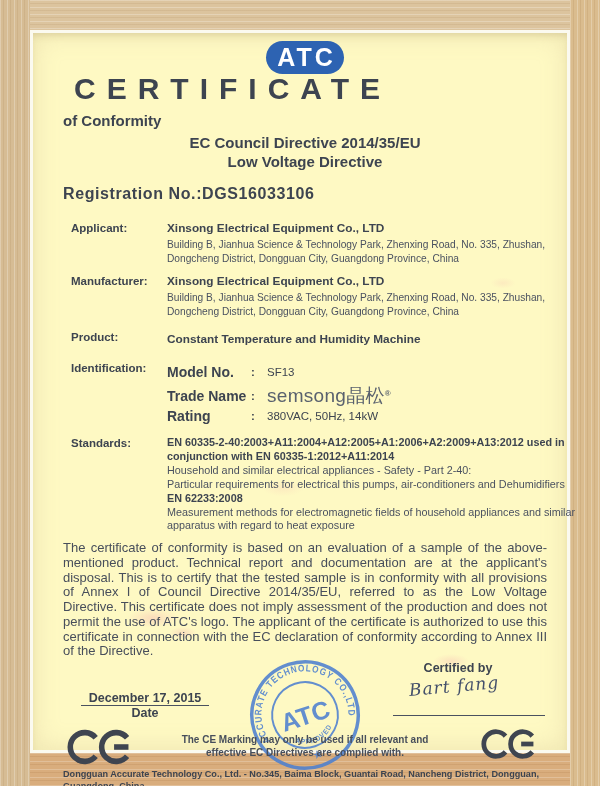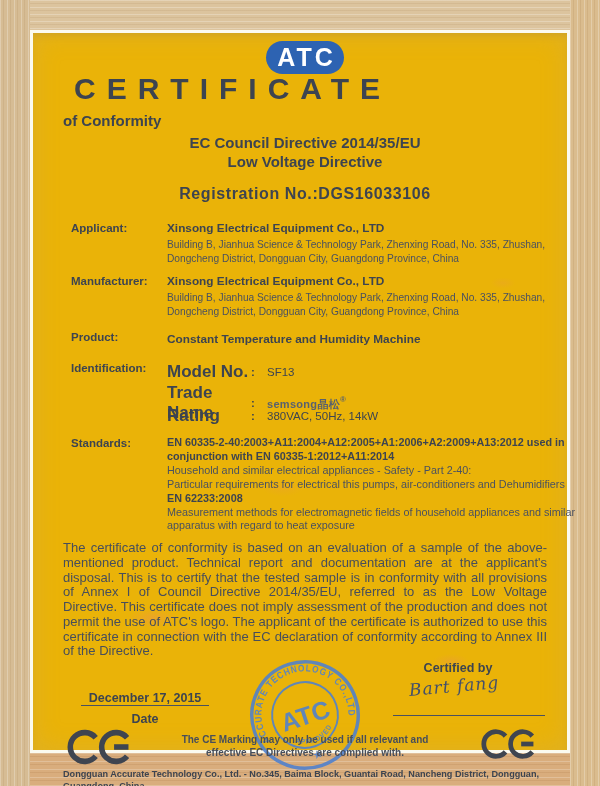--- a/index.html
+++ b/index.html
@@ -14,72 +14,72 @@
     background-image:repeating-linear-gradient(to bottom, rgba(255,255,255,.25) 0 1px, rgba(0,0,0,0) 1px 3px, rgba(150,110,60,.12) 3px 4px, rgba(0,0,0,0) 4px 7px);}
   .frame-bottom{left:0;top:753px;width:600px;height:33px;background-color:#d9ad7d;
     background-image:repeating-linear-gradient(to bottom, rgba(255,255,255,.22) 0 1px, rgba(0,0,0,0) 1px 3px, rgba(150,95,45,.14) 3px 4px, rgba(0,0,0,0) 4px 8px);}
   .frame-left{left:0;top:0;width:30px;height:786px;background-color:#d6bc94;
     background-image:repeating-linear-gradient(to right, rgba(255,255,255,.25) 0 1px, rgba(0,0,0,0) 1px 3px, rgba(150,110,60,.13) 3px 4px, rgba(0,0,0,0) 4px 7px);}
   .frame-right{left:570px;top:0;width:30px;height:786px;background-color:#dabc8e;
     background-image:repeating-linear-gradient(to right, rgba(255,255,255,.25) 0 1px, rgba(0,0,0,0) 1px 3px, rgba(150,105,55,.14) 3px 4px, rgba(0,0,0,0) 4px 7px);}
   
   .paper{
     position:absolute;left:30px;top:30px;width:540px;height:723px;z-index:2;
-    background:#eab308;border:3px solid #fbfaf0;box-sizing:border-box;
+    background:#fef9c3;border:3px solid #fbfaf0;box-sizing:border-box;
     box-shadow:inset 0 0 26px rgba(190,168,125,.28), inset 0 5px 9px -4px rgba(130,105,60,.28);
   }
   .stains{position:absolute;inset:0;pointer-events:none;
     background:
       radial-gradient(ellipse 36px 14px at 120px 585px, rgba(236,110,160,.22), rgba(236,110,160,0) 70%),
       radial-gradient(ellipse 20px 9px at 150px 600px, rgba(236,110,160,.20), rgba(236,110,160,0) 70%),
       radial-gradient(ellipse 26px 10px at 418px 628px, rgba(236,110,160,.16), rgba(236,110,160,0) 70%),
       radial-gradient(ellipse 30px 12px at 250px 455px, rgba(236,110,160,.10), rgba(236,110,160,0) 70%),
       radial-gradient(ellipse 18px 8px at 470px 250px, rgba(236,110,160,.10), rgba(236,110,160,0) 70%);
   }
   .content{position:absolute;left:30px;right:20px;top:0;bottom:0;color:#434a56;}
   
   .logo-pill{width:78px;height:33px;margin:8px auto 0;background:#2d63b2;border-radius:17px;
     display:flex;align-items:center;justify-content:center;
     color:#fff;font-weight:bold;font-size:25px;letter-spacing:3px;padding-left:3px;box-sizing:border-box;}
   .cert-title{margin-top:-2px;font-size:30px;font-weight:bold;color:#3d4450;
     letter-spacing:11px;padding-left:11px;}
   .cert-sub{margin-top:6px;text-align:left;font-size:15px;font-weight:bold;color:#3d4450;}
   .directive1{margin-top:5px;text-align:center;font-size:15px;font-weight:bold;color:#3d4450;}
   .directive2{margin-top:2px;text-align:center;font-size:15px;font-weight:bold;color:#3d4450;}
-  .registration{margin-top:15px;text-align:center;font-size:16px;font-weight:bold;color:#3d4450;letter-spacing:.6px;}
+  .registration{margin-top:15px;font-size:16px;font-weight:bold;color:#3d4450;letter-spacing:.6px;}
   
   .fields{margin-top:18px;margin-left:8px;}
   .frow{display:grid;grid-template-columns:96px 1fr;}
   .flabel{font-size:11.5px;font-weight:bold;color:#3d4450;padding-top:1px;}
   .fname{font-size:11.8px;font-weight:bold;color:#3d4450;}
   .faddr{font-size:10.2px;line-height:13.5px;margin-top:3px;white-space:nowrap;color:#4a5160;}
   .mb1{margin-bottom:9px;} .mb2{margin-bottom:12px;} .mb3{margin-bottom:15px;}
   .idrow{display:grid;grid-template-columns:84px 16px 1fr;height:22px;align-items:center;}
-  .idlabel{font-size:17px;font-weight:bold;color:#3d4450;}
+  .idlabel{font-size:14px;font-weight:bold;color:#3d4450;}
   .idcolon{font-size:11.5px;font-weight:bold;color:#3d4450;}
   .idval{font-size:11.5px;font-weight:normal;color:#3d4450;}
-  .trade-logo{font-size:11px;font-weight:bold;color:#59616e;letter-spacing:.3px;}
+  .trade-logo{font-size:19px;font-weight:normal;color:#59616e;letter-spacing:.3px;}
   .trade-reg{font-size:8px;vertical-align:super;color:#59616e;font-weight:bold;}
   .std-line{font-size:10.8px;line-height:13.9px;color:#4a5160;white-space:nowrap;}
   .std-line.b{font-weight:bold;color:#3d4450;}
   
   .declaration{margin-top:8px;font-size:13px;font-weight:normal;line-height:14.7px;
     text-align:justify;color:#474e5b;}
   
   .footer{position:relative;margin-top:4px;height:168px;}
   .stamp{position:absolute;left:50%;top:-6px;transform:translateX(-50%) rotate(-18deg);opacity:.88;}
   .certified-by{position:absolute;right:14px;top:-2px;width:150px;text-align:center;
     font-size:12.5px;font-weight:bold;color:#3d4450;}
   .signature{position:absolute;right:18px;top:13px;width:150px;text-align:center;
     font-family:"DejaVu Serif", serif;font-style:italic;font-size:17px;color:#44506b;
     transform:rotate(-5deg);letter-spacing:1px;}
   .sig-line{position:absolute;right:2px;top:52px;width:152px;border-top:1.5px solid #4a5160;}
   .date-group{position:absolute;left:18px;top:28px;width:128px;text-align:center;}
   .date-value{font-size:12.5px;font-weight:bold;color:#3d4450;padding-bottom:0;border-bottom:1.5px solid #4a5160;}
-  .date-label{margin-top:6px;font-size:12.5px;font-weight:bold;color:#3d4450;}
+  .date-label{font-size:12.5px;font-weight:bold;color:#3d4450;}
   .ce-left{position:absolute;left:4px;top:62px;}
   .ce-right{position:absolute;right:8px;top:62px;}
   .ce-note{position:absolute;left:50%;transform:translateX(-50%);top:70px;width:270px;text-align:center;
     font-size:10px;font-weight:bold;line-height:13px;color:#474e5b;}
   .company{position:absolute;left:0;top:105px;width:520px;
     font-size:9.6px;font-weight:bold;line-height:12.5px;color:#3d4450;
     transform:scaleX(.95);transform-origin:left;white-space:nowrap;}
   .stamp text, .stamp textPath{fill:#4e80d0;font-family:"Liberation Sans", sans-serif;}
 </style>
 </head>

